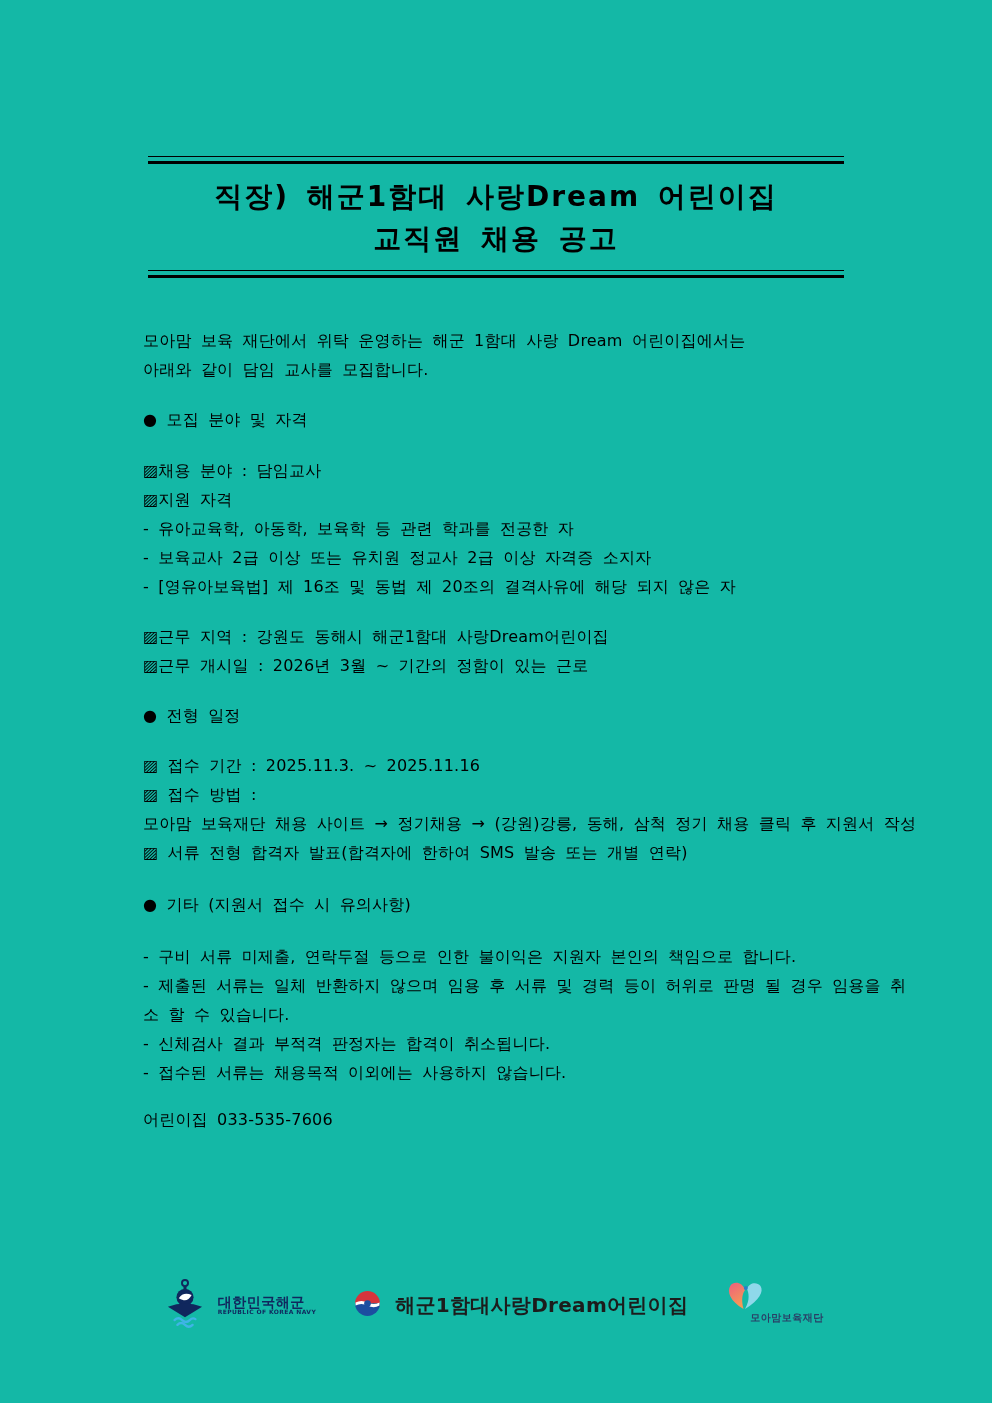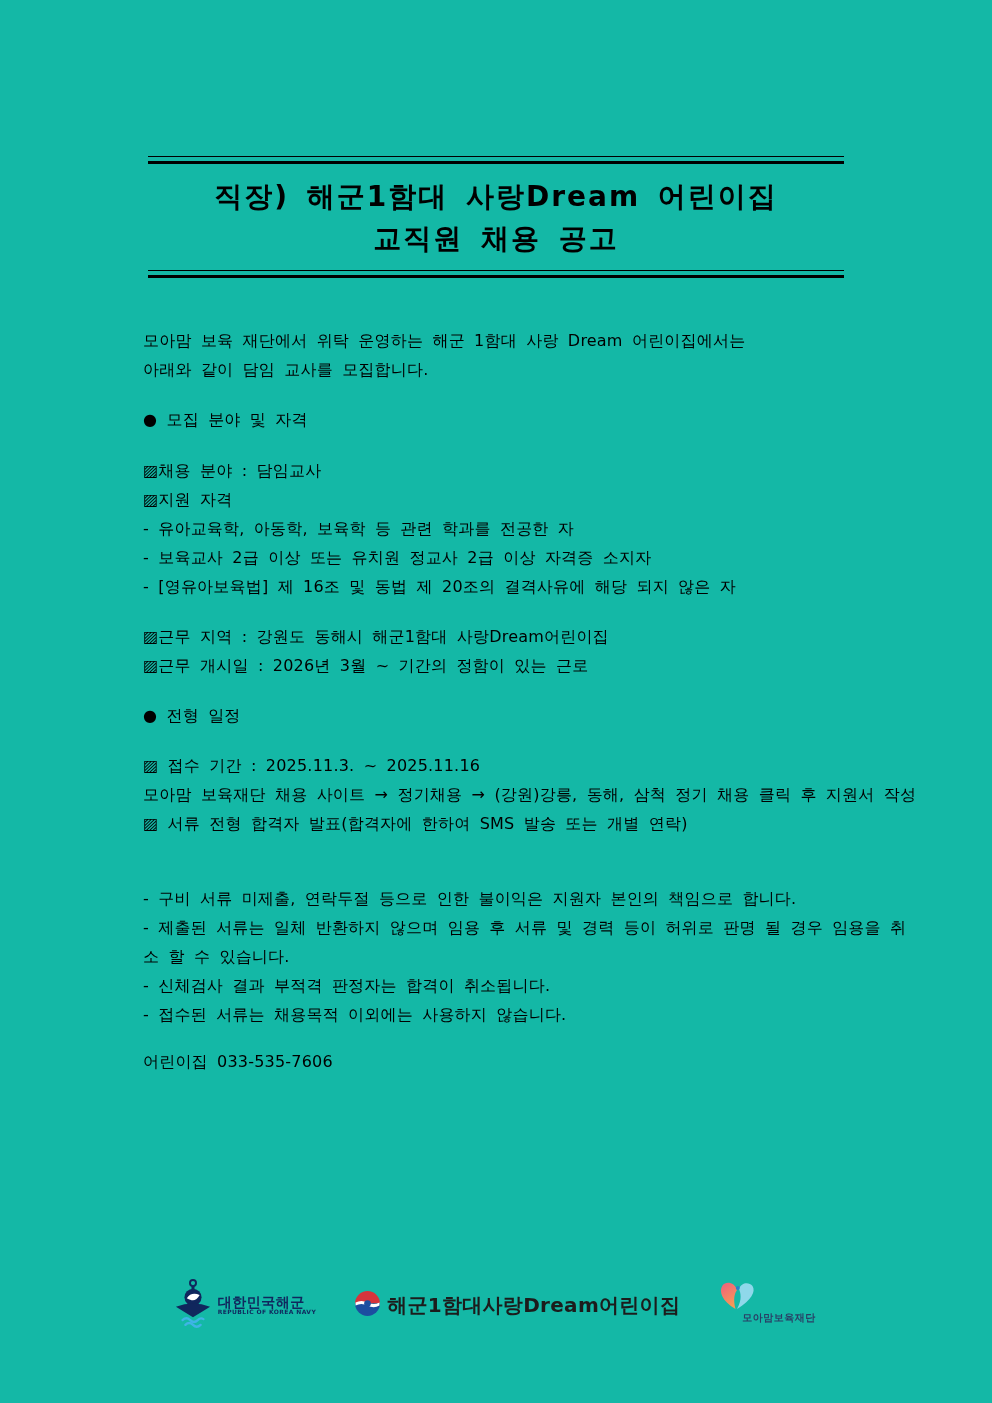--- a/index.html
+++ b/index.html
@@ -44,21 +44,21 @@
   .sp22 { height:22px; }
   .sp23 { height:23px; }
   .sp18 { height:18px; }
 
   
   .footer {
     position:absolute; left:0; right:0; top:1270px; height:70px;
     display:flex; justify-content:center; align-items:center;
     gap:38px;
   }
-  .logo { display:flex; align-items:center; gap:6px; }
+  .logo { display:flex; align-items:center; gap:14px; }
   .navy-text { display:flex; flex-direction:column; line-height:1.05; }
   .navy-name { font-size:14px; font-weight:bold; color:#10275d; letter-spacing:0.5px; }
   .navy-sub  { font-size:6px;  font-weight:bold; color:#10275d; letter-spacing:0.4px; }
   .daycare-label { font-size:20px; font-weight:bold; color:#1c1c1c; letter-spacing:0.3px; }
   .foundation { position:relative; width:100px; height:56px; }
   .foundation svg { position:absolute; left:0; top:2px; }
   .foundation-label {
     position:absolute; left:24px; top:34px;
     font-size:10px; font-weight:bold; color:#2a3f66; letter-spacing:0.5px;
     white-space:nowrap;
@@ -102,24 +102,26 @@
 
     <div class="sp21"></div>
     <div class="ln">▨근무 지역 : 강원도 동해시 해군1함대 사랑Dream어린이집</div>
     <div class="ln">▨근무 개시일 : 2026년 3월 ~ 기간의 정함이 있는 근로</div>
 
     <div class="sp21"></div>
     <div class="ln">● 전형 일정</div>
 
     <div class="sp21"></div>
     <div class="ln">▨ 접수 기간 : 2025.11.3. ~ 2025.11.16</div>
+    <div class="ln">▨ 접수 방법 :</div>
     <div class="ln">모아맘 보육재단 채용 사이트 → 정기채용 → (강원)강릉, 동해, 삼척 정기 채용 클릭 후 지원서 작성</div>
     <div class="ln">▨ 서류 전형 합격자 발표(합격자에 한하여 SMS 발송 또는 개별 연락)</div>
 
     <div class="sp23"></div>
+    <div class="ln">● 기타 (지원서 접수 시 유의사항)</div>
 
     <div class="sp23"></div>
     <div class="ln">- 구비 서류 미제출, 연락두절 등으로 인한 불이익은 지원자 본인의 책임으로 합니다.</div>
     <div class="ln">- 제출된 서류는 일체 반환하지 않으며 임용 후 서류 및 경력 등이 허위로 판명 될 경우 임용을 취</div>
     <div class="ln">소 할 수 있습니다.</div>
     <div class="ln">- 신체검사 결과 부적격 판정자는 합격이 취소됩니다.</div>
     <div class="ln">- 접수된 서류는 채용목적 이외에는 사용하지 않습니다.</div>
 
     <div class="sp18"></div>
     <div class="ln">어린이집 033-535-7606</div>

